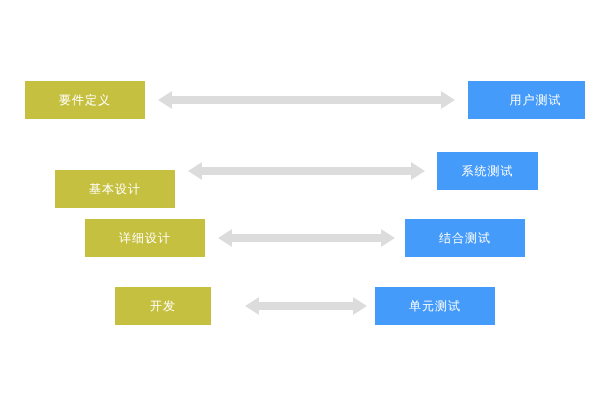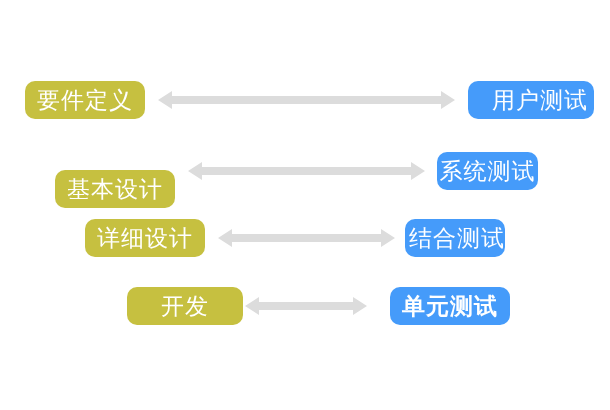--- a/index.html
+++ b/index.html
@@ -20,23 +20,23 @@
   .row {
     position: absolute;
     left: 0;
     width: 610px;
     height: 38px;
   }
   .node {
     position: absolute;
     top: 0;
     height: 38px;
-    border-radius: 10px;
+    border-radius: 0;
     color: #ffffff;
-    font-size: 23px;
+    font-size: 12px;
     line-height: 38px;
     text-align: center;
     letter-spacing: 1px;
     white-space: nowrap;
     box-sizing: border-box;
   }
   .node.left  { background: #c6c040; }
   .node.right { background: #459bfa; }
 
   .arrow {
@@ -54,42 +54,42 @@
 <body>
 
 <div id="diagram" style="background: rgb(255, 255, 255);">
     <div class="row" style="top: 81px;">
       <div class="node left" style="left: 25px; width: 120px; background: rgb(198, 192, 64); color: rgb(255, 255, 255);">要件定义</div>
       <div class="arrow" style="left: 158px; width: 297px;">
         <svg viewBox="0 0 297 38" preserveAspectRatio="none" xmlns="http://www.w3.org/2000/svg">
           <path fill="#dcdcdc" d="M0,19 L14,10 L14,15 L283,15 L283,10 L297,19 L283,28 L283,23 L14,23 L14,28 Z"></path>
         </svg>
       </div>
-      <div class="node right" style="left: 468px; width: 126px; background: rgb(69, 155, 250); color: rgb(255, 255, 255); padding-left: 18px;">用户测试</div>
+      <div class="node right" style="left: 468px; width: 117px; background: rgb(69, 155, 250); color: rgb(255, 255, 255); padding-left: 18px;">用户测试</div>
     </div>
     <div class="row" style="top: 152px;">
       <div class="node left" style="left: 55px; width: 120px; background: rgb(198, 192, 64); color: rgb(255, 255, 255); margin-top: 18px;">基本设计</div>
       <div class="arrow" style="left: 188px; width: 237px;">
         <svg viewBox="0 0 237 38" preserveAspectRatio="none" xmlns="http://www.w3.org/2000/svg">
           <path fill="#dcdcdc" d="M0,19 L14,10 L14,15 L223,15 L223,10 L237,19 L223,28 L223,23 L14,23 L14,28 Z"></path>
         </svg>
       </div>
       <div class="node right" style="left: 437px; width: 101px; background: rgb(69, 155, 250); color: rgb(255, 255, 255);">系统测试</div>
     </div>
     <div class="row" style="top: 219px;">
       <div class="node left" style="left: 85px; width: 120px; background: rgb(198, 192, 64); color: rgb(255, 255, 255);">详细设计</div>
       <div class="arrow" style="left: 218px; width: 177px;">
         <svg viewBox="0 0 177 38" preserveAspectRatio="none" xmlns="http://www.w3.org/2000/svg">
           <path fill="#dcdcdc" d="M0,19 L14,10 L14,15 L163,15 L163,10 L177,19 L163,28 L163,23 L14,23 L14,28 Z"></path>
         </svg>
       </div>
-      <div class="node right" style="left: 405px; width: 100px; background: rgb(69, 155, 250); color: rgb(255, 255, 255); text-align: right;">结合测试</div>
+      <div class="node right" style="left: 405px; width: 120px; background: rgb(69, 155, 250); color: rgb(255, 255, 255);">结合测试</div>
     </div>
     <div class="row" style="top: 287px;">
-      <div class="node left" style="left: 127px; width: 116px; background: rgb(198, 192, 64); color: rgb(255, 255, 255);">开发</div>
+      <div class="node left" style="left: 115px; width: 96px; background: rgb(198, 192, 64); color: rgb(255, 255, 255);">开发</div>
       <div class="arrow" style="left: 245px; width: 122px;">
         <svg viewBox="0 0 122 38" preserveAspectRatio="none" xmlns="http://www.w3.org/2000/svg">
           <path fill="#dcdcdc" d="M0,19 L14,10 L14,15 L108,15 L108,10 L122,19 L108,28 L108,23 L14,23 L14,28 Z"></path>
         </svg>
       </div>
-      <div class="node right" style="left: 390px; width: 120px; background: rgb(69, 155, 250); color: rgb(255, 255, 255); font-weight: bold;">单元测试</div>
+      <div class="node right" style="left: 375px; width: 120px; background: rgb(69, 155, 250); color: rgb(255, 255, 255);">单元测试</div>
     </div>
   </div>
 
 </body></html>

